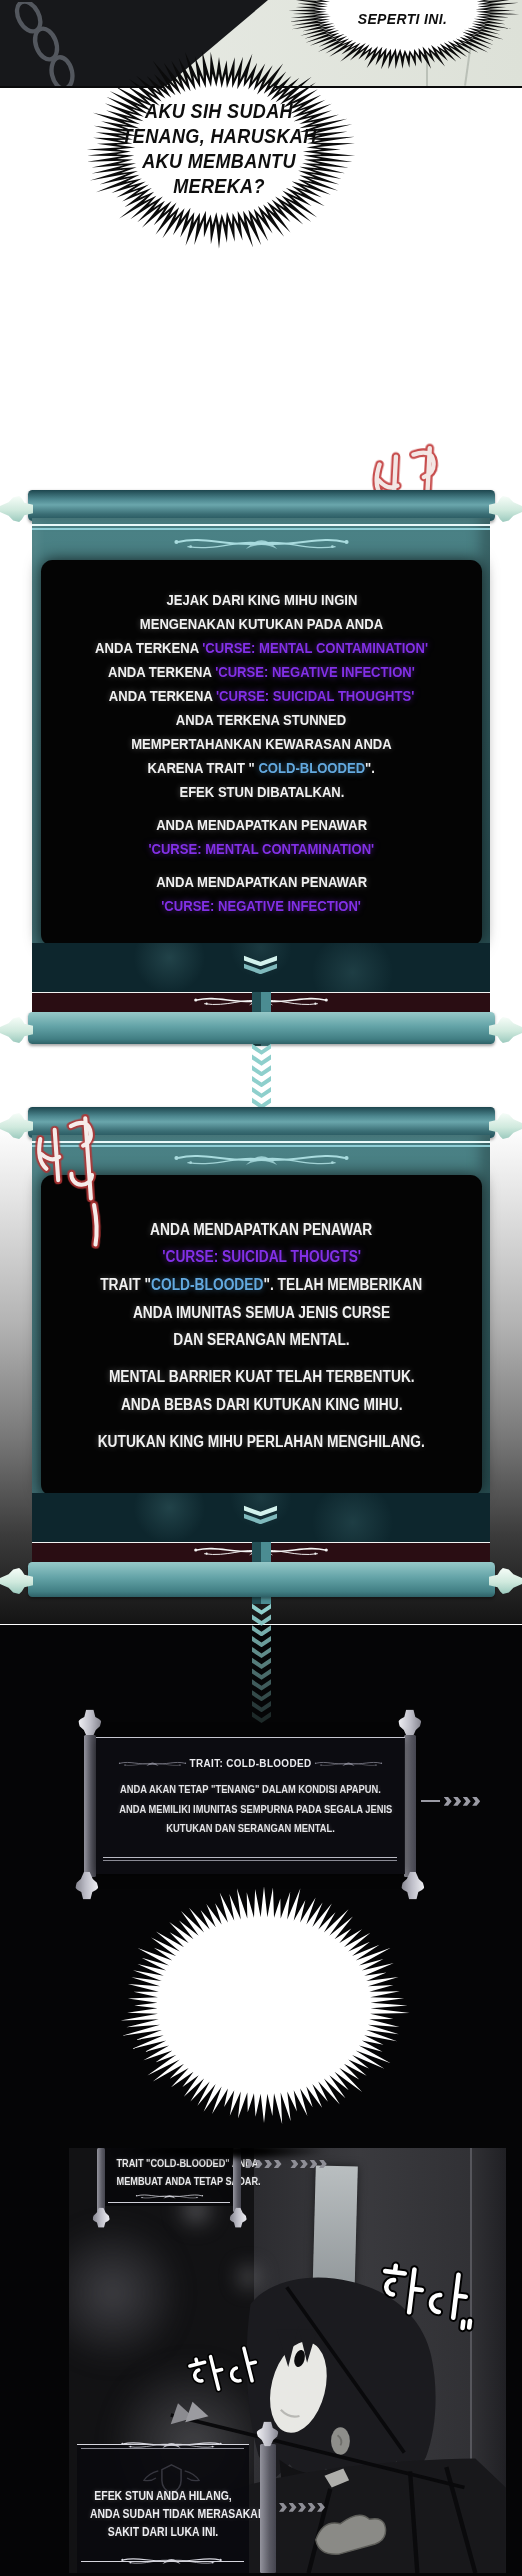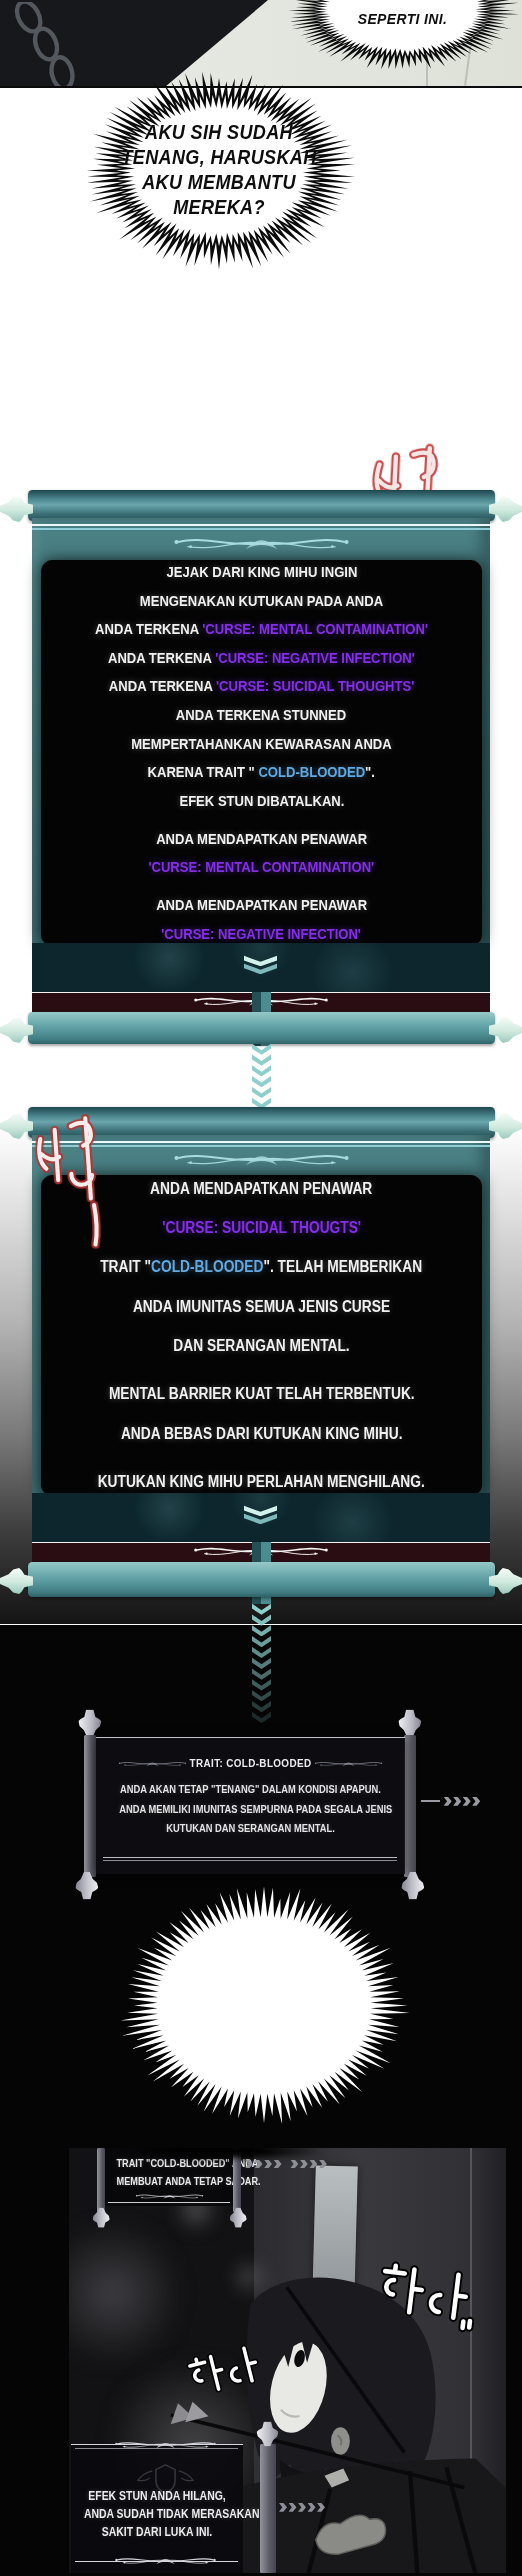--- a/index.html
+++ b/index.html
@@ -28,21 +28,21 @@
   .roller.light{background:linear-gradient(180deg,#96c8c8 0%,#63a3a7 45%,#417e83 85%,#2e6167 100%);}
   .knob{clip-path:polygon(0 38%,26% 24%,40% 6%,58% 0,66% 10%,74% 26%,100% 34%,100% 66%,74% 74%,66% 90%,58% 100%,40% 94%,26% 76%,0 62%);
         background:linear-gradient(180deg,#f6fdf8,#cfe9dd 55%,#9ccabe);filter:drop-shadow(0 0.7px 0.7px rgba(0,0,0,.4));}
   .knob.right{transform:scaleX(-1);}
   .knob.silver{background:linear-gradient(180deg,#f0f0f4,#bdbdc7 55%,#84848e);}
   .sheet{background:linear-gradient(180deg,#4b8286 0%,#3d7176 45%,#315f64 100%);
          box-shadow:inset -10.2px 0 13px rgba(0,0,0,.25),inset 7.3px 0 8.7px rgba(255,255,255,.06);}
   .stripe1{height:2.2px;background:#eafafa;}
   .stripe2{height:2.2px;background:#8fced6;margin-top:1.5px;}
   .content{background:#040404;border-radius:11.6px;box-shadow:0 0 16px rgba(0,0,0,.75);
-           display:flex;flex-direction:column;justify-content:space-between;align-items:center;}
+           display:flex;flex-direction:column;justify-content:center;align-items:center;}
   .content .tline{color:#f1f1f1;font-weight:700;text-align:center;transform:scaleX(.86);white-space:nowrap;
                   text-shadow:0 0 6.5px rgba(255,255,255,.30),0 0.7px 1.5px #000;}
   .ca .tline{font-size:15.2px;line-height:24px;}
   .cb .tline{font-size:16px;line-height:27.6px;}
   .tline.sp{margin-top:9.4px;}
   .seg-p{color:var(--purple,#8230e6);text-shadow:0 0 6.5px rgba(134,51,232,.6),0 0.7px 1.5px #000;}
   .seg-b{color:var(--blue,#63a9df);text-shadow:0 0 6.5px rgba(99,169,223,.55),0 0.7px 1.5px #000;}
   .darkzone{background:#0d262d;overflow:hidden;}
   .darkzone:before{content:"";position:absolute;inset:0;
      background:radial-gradient(circle 51px at 30% 30%,rgba(126,196,200,.18),transparent 70%),
@@ -124,21 +124,21 @@
   <div class="abs bubble" style="left:283px;top:-52px;width:239px;height:125px">
       <svg viewBox="0 0 1000 1000" preserveAspectRatio="none" style="position: absolute; inset: 0px; width: 100%; height: 100%; overflow: visible;">
         <polygon points="972.2,500.0 849.8,511.0 987.8,530.7 848.4,532.9 945.8,556.3 845.7,554.8 929.0,581.8 841.6,576.4 930.9,610.6 836.1,597.6 955.9,648.1 829.3,618.6 911.6,663.0 821.2,639.0 908.3,692.1 811.9,658.9 922.5,732.3 801.3,678.2 881.7,742.2 789.5,696.7 880.4,776.4 776.6,714.5 873.5,809.0 762.5,731.5 858.6,836.7 747.5,747.5 817.4,838.0 731.5,762.5 786.4,846.2 714.5,776.6 770.1,871.7 696.7,789.5 745.9,887.5 678.2,801.3 725.4,910.1 658.9,811.9 690.2,904.2 639.0,821.2 677.7,948.9 618.6,829.3 635.2,916.2 597.6,836.1 619.6,965.6 576.4,841.6 581.0,924.9 554.8,845.7 556.5,947.0 532.9,848.4 528.8,957.7 511.0,849.8 500.0,965.2 489.0,849.8 470.6,967.7 467.1,848.4 440.8,968.8 445.2,845.7 410.5,969.3 423.6,841.6 387.1,939.9 402.4,836.1 350.3,960.7 381.4,829.3 340.8,902.1 361.0,821.2 315.2,892.7 341.1,811.9 280.1,900.0 321.8,801.3 239.4,910.6 303.3,789.5 244.0,852.3 285.5,776.6 193.6,870.4 268.5,762.5 177.3,843.6 252.5,747.5 146.1,832.4 237.5,731.5 150.0,789.6 223.4,714.5 111.8,782.0 210.5,696.7 93.7,757.9 198.7,678.2 88.8,726.0 188.1,658.9 71.5,701.7 178.8,639.0 81.9,665.6 170.7,618.6 36.3,650.7 163.9,597.6 35.2,619.4 158.4,576.4 25.5,590.5 154.3,554.8 32.2,559.1 151.6,532.9 40.1,528.9 150.2,511.0 21.7,500.0 150.2,489.0 52.8,471.9 151.6,467.1 60.2,444.4 154.3,445.2 45.6,413.3 158.4,423.6 69.6,389.5 163.9,402.4 67.7,359.5 170.7,381.4 69.5,329.6 178.8,361.0 59.0,292.5 188.1,341.1 99.8,280.0 198.7,321.8 127.2,263.4 210.5,303.3 116.2,221.2 223.4,285.5 132.7,196.2 237.5,268.5 142.5,164.3 252.5,252.5 204.1,184.9 268.5,237.5 196.2,132.7 285.5,223.4 240.5,142.8 303.3,210.5 257.2,117.3 321.8,198.7 267.0,76.1 341.1,188.1 307.5,90.9 361.0,178.8 340.1,96.2 381.4,170.7 357.9,62.6 402.4,163.9 379.6,30.9 423.6,158.4 412.4,40.7 445.2,154.3 445.8,71.1 467.1,151.6 472.7,65.8 489.0,150.2 500.0,49.9 511.0,150.2 531.0,7.9 532.9,151.6 557.8,42.2 554.8,154.3 588.8,34.3 576.4,158.4 618.0,40.6 597.6,163.9 642.3,61.9 618.6,170.7 660.7,94.1 639.0,178.8 699.2,76.6 658.9,188.1 721.4,97.2 678.2,198.7 765.0,82.5 696.7,210.5 756.4,147.1 714.5,223.4 809.5,125.8 731.5,237.5 828.6,150.1 747.5,252.5 843.4,177.5 762.5,268.5 835.6,222.3 776.6,285.5 892.7,214.7 789.5,303.3 896.6,248.3 801.3,321.8 908.9,275.2 811.9,341.1 927.5,298.8 821.2,361.0 926.9,331.0 829.3,381.4 952.6,352.9 836.1,402.4 953.7,383.5 841.6,423.6 958.2,412.6 845.7,445.2 986.6,438.5 848.4,467.1 934.5,472.7 849.8,489.0" fill="#0b0b0b"></polygon>
         <polygon points="870.0,500.0 807.2,509.7 869.3,523.2 811.6,529.5 867.1,546.4 807.0,548.6 863.4,569.3 798.3,566.7 858.4,592.0 793.6,585.3 851.9,614.3 789.6,604.3 844.0,636.2 788.6,624.9 834.8,657.5 771.8,638.5 824.2,678.2 758.9,653.1 812.4,698.3 749.8,669.8 799.3,717.5 752.3,695.7 785.1,735.8 738.7,710.5 769.7,753.3 724.0,724.0 753.3,769.7 709.6,737.7 735.8,785.1 689.0,743.7 717.5,799.3 672.7,754.1 698.3,812.4 655.8,763.5 678.2,824.2 645.1,784.8 657.5,834.8 619.7,776.5 636.2,844.0 606.8,796.6 614.3,851.9 583.8,788.3 592.0,858.4 567.1,800.3 569.3,863.4 548.9,808.8 546.4,867.1 530.0,817.2 523.2,869.3 509.9,814.4 500.0,870.0 490.4,806.6 476.8,869.3 471.5,801.6 453.6,867.1 451.5,806.4 430.7,863.4 433.3,798.4 408.0,858.4 415.8,789.8 385.7,851.9 397.3,785.1 363.8,844.0 373.7,791.9 342.5,834.8 362.3,770.3 321.8,824.2 346.6,759.5 301.7,812.4 324.7,758.0 282.5,799.3 306.4,749.6 264.2,785.1 292.6,735.3 246.7,769.7 276.7,723.3 230.3,753.3 269.0,703.6 214.9,735.8 256.6,688.8 200.7,717.5 237.0,678.7 187.6,698.3 235.2,656.6 175.8,678.2 221.2,642.1 165.2,657.5 218.5,621.8 156.0,636.2 214.5,602.8 148.1,614.3 195.9,588.4 141.6,592.0 197.0,567.7 136.6,569.3 200.1,547.5 132.9,546.4 193.8,528.9 130.7,523.2 182.7,510.0 130.0,500.0 183.6,490.1 130.7,476.8 187.4,470.4 132.9,453.6 187.8,450.5 136.6,430.7 196.9,432.3 141.6,408.0 207.8,415.1 148.1,385.7 203.9,393.4 156.0,363.8 211.9,375.3 165.2,342.5 226.7,360.7 175.8,321.8 240.4,346.5 187.6,301.7 239.4,322.9 200.7,282.5 255.3,310.2 214.9,264.2 271.1,298.2 230.3,246.7 286.3,286.3 246.7,230.3 300.6,273.8 264.2,214.9 307.8,252.2 282.5,200.7 329.2,248.7 301.7,187.6 341.9,232.7 321.8,175.8 356.9,219.1 342.5,165.2 377.6,217.2 363.8,156.0 396.7,213.1 385.7,148.1 411.1,194.0 408.0,141.6 433.8,203.8 430.7,136.6 451.0,190.6 453.6,132.9 470.6,189.4 476.8,130.7 490.0,181.8 500.0,130.0 509.5,196.3 523.2,130.7 528.6,197.8 546.4,132.9 547.1,202.9 569.3,136.6 566.5,202.5 592.0,141.6 584.2,210.2 614.3,148.1 608.2,199.5 636.2,156.0 621.0,220.4 657.5,165.2 643.0,219.4 678.2,175.8 653.9,239.7 698.3,187.6 675.2,242.2 717.5,200.7 690.9,253.9 735.8,214.9 710.3,261.4 753.3,230.3 722.2,277.8 769.7,246.7 739.7,288.7 785.1,264.2 748.8,307.0 799.3,282.5 748.6,331.0 812.4,301.7 764.7,343.5 824.2,321.8 768.2,363.3 834.8,342.5 792.9,373.2 844.0,363.8 785.9,397.1 851.9,385.7 792.8,414.9 858.4,408.0 810.6,430.6 863.4,430.7 812.9,450.4 867.1,453.6 813.5,470.4 869.3,476.8 806.0,490.4" fill="#ffffff"></polygon>
       </svg>
     <div class="btxt" style="top: 62px; font-size: 15.2px; position: absolute;">
       <div class="tline">SEPERTI INI.</div>
     </div>
   </div>
 
-  <div class="abs bubble" style="left:80px;top:68px;width:278px;height:205px">
+  <div class="abs bubble" style="left:80px;top:47px;width:278px;height:205px">
       <svg viewBox="0 0 1000 1000" preserveAspectRatio="none" style="position: absolute; inset: 0px; width: 100%; height: 100%; overflow: visible;">
         <polygon points="938.3,500.0 849.8,511.0 989.8,530.8 848.4,532.9 981.0,560.8 845.7,554.8 966.1,588.9 841.6,576.4 953.2,616.4 836.1,597.6 941.0,643.3 829.3,618.6 932.7,671.3 821.2,639.0 928.7,701.7 811.9,658.9 902.0,721.0 801.3,678.2 869.8,734.7 789.5,696.7 880.6,776.5 776.6,714.5 832.7,775.3 762.5,731.5 853.2,831.7 747.5,747.5 832.0,853.6 731.5,762.5 802.9,866.2 714.5,776.6 756.9,853.5 696.7,789.5 757.0,904.9 678.2,801.3 734.1,925.9 658.9,811.9 692.7,909.5 639.0,821.2 677.1,947.4 618.6,829.3 651.8,967.2 597.6,836.1 622.6,977.7 576.4,841.6 584.7,944.0 554.8,845.7 556.8,949.4 532.9,848.4 528.6,955.1 511.0,849.8 500.0,984.0 489.0,849.8 470.9,962.3 467.1,848.4 445.7,929.8 445.2,845.7 411.1,966.0 423.6,841.6 379.6,969.0 402.4,836.1 360.4,929.6 381.4,829.3 334.3,918.5 361.0,821.2 296.5,932.5 341.1,811.9 271.8,915.1 321.8,801.3 265.1,870.1 303.3,789.5 222.8,881.5 285.5,776.6 206.0,855.4 268.5,762.5 180.9,839.8 252.5,747.5 141.2,836.9 237.5,731.5 159.9,781.4 223.4,714.5 151.6,753.1 210.5,696.7 131.3,734.0 198.7,678.2 113.3,712.6 188.1,658.9 57.7,708.2 178.8,639.0 70.1,670.2 170.7,618.6 35.9,650.8 163.9,597.6 42.0,617.6 158.4,576.4 42.0,587.4 154.3,554.8 25.2,560.0 151.6,532.9 26.1,529.8 150.2,511.0 24.7,500.0 150.2,489.0 60.8,472.4 151.6,467.1 46.8,442.8 154.3,445.2 56.2,415.3 158.4,423.6 50.0,384.5 163.9,402.4 76.1,362.3 170.7,381.4 46.6,320.5 178.8,361.0 93.5,308.7 188.1,341.1 89.1,274.1 198.7,321.8 94.7,242.8 210.5,303.3 106.7,214.2 223.4,285.5 123.8,188.7 237.5,268.5 167.5,187.8 252.5,252.5 176.6,155.6 268.5,237.5 202.9,140.9 285.5,223.4 239.7,141.8 303.3,210.5 266.9,132.8 321.8,198.7 261.9,67.0 341.1,188.1 301.1,77.2 361.0,178.8 328.5,66.7 381.4,170.7 354.8,53.2 402.4,163.9 377.8,23.9 423.6,158.4 413.3,45.6 445.2,154.3 439.2,18.9 467.1,151.6 470.0,23.2 489.0,150.2 500.0,48.2 511.0,150.2 527.4,64.1 532.9,151.6 556.8,50.5 554.8,154.3 586.3,47.5 576.4,158.4 619.9,32.8 597.6,163.9 637.3,77.4 618.6,170.7 666.2,80.3 639.0,178.8 693.2,89.5 658.9,188.1 730.7,80.3 678.2,198.7 741.6,119.3 696.7,210.5 760.4,141.6 714.5,223.4 789.2,150.4 731.5,237.5 833.0,145.4 747.5,252.5 847.9,173.3 762.5,268.5 855.1,206.2 776.6,285.5 868.2,232.5 789.5,303.3 883.0,256.9 801.3,321.8 905.3,277.2 811.9,341.1 906.1,308.9 821.2,361.0 931.6,329.1 829.3,381.4 961.8,350.0 836.1,402.4 979.2,377.0 841.6,423.6 962.6,411.8 845.7,445.2 988.4,438.3 848.4,467.1 989.0,469.2 849.8,489.0" fill="#0b0b0b"></polygon>
         <polygon points="870.0,500.0 801.7,509.5 869.3,523.2 803.2,528.7 867.1,546.4 805.9,548.4 863.4,569.3 799.2,566.9 858.4,592.0 789.5,584.1 851.9,614.3 784.2,602.3 844.0,636.2 789.3,625.2 834.8,657.5 783.7,644.6 824.2,678.2 761.4,654.6 812.4,698.3 761.4,677.6 799.3,717.5 739.9,686.1 785.1,735.8 727.4,700.5 769.7,753.3 724.4,724.4 753.3,769.7 702.0,729.1 735.8,785.1 689.2,743.9 717.5,799.3 672.8,754.3 698.3,812.4 658.9,768.7 678.2,824.2 640.1,775.0 657.5,834.8 625.0,788.8 636.2,844.0 605.8,793.8 614.3,851.9 586.8,798.9 592.0,858.4 567.1,800.1 569.3,863.4 549.1,810.1 546.4,867.1 528.7,803.6 523.2,869.3 509.9,814.1 500.0,870.0 490.4,805.5 476.8,869.3 470.1,816.7 453.6,867.1 452.6,799.3 430.7,863.4 431.2,808.0 408.0,858.4 411.0,806.3 385.7,851.9 397.6,784.5 363.8,844.0 376.0,786.4 342.5,834.8 356.6,781.4 321.8,824.2 347.0,758.7 301.7,812.4 329.3,751.1 282.5,799.3 305.6,750.6 264.2,785.1 297.7,729.5 246.7,769.7 274.8,725.2 230.3,753.3 266.6,705.8 214.9,735.8 257.6,688.0 200.7,717.5 247.9,671.3 187.6,698.3 236.4,655.9 175.8,678.2 222.4,641.4 165.2,657.5 214.4,623.6 156.0,636.2 207.6,605.3 148.1,614.3 203.8,586.0 141.6,592.0 201.5,566.7 136.6,569.3 190.8,549.0 132.9,546.4 195.5,528.8 130.7,523.2 183.0,510.0 130.0,500.0 198.8,490.5 130.7,476.8 189.3,470.6 132.9,453.6 190.5,451.0 136.6,430.7 203.3,433.7 141.6,408.0 197.0,412.0 148.1,385.7 215.0,397.4 156.0,363.8 216.0,377.1 165.2,342.5 228.8,361.8 175.8,321.8 229.7,340.2 187.6,301.7 247.0,328.0 200.7,282.5 257.3,311.7 214.9,264.2 263.6,291.6 230.3,246.7 286.6,286.6 246.7,230.3 293.6,265.9 264.2,214.9 307.3,251.5 282.5,200.7 328.3,247.4 301.7,187.6 343.4,235.2 321.8,175.8 363.6,232.3 342.5,165.2 378.8,220.0 363.8,156.0 397.7,216.0 385.7,148.1 415.9,210.5 408.0,141.6 432.5,198.2 430.7,136.6 452.5,200.4 453.6,132.9 471.2,195.7 476.8,130.7 490.4,194.1 500.0,130.0 509.4,199.8 523.2,130.7 528.4,199.8 546.4,132.9 547.5,199.8 569.3,136.6 565.7,206.1 592.0,141.6 588.5,195.3 614.3,148.1 605.4,207.2 636.2,156.0 624.8,211.7 657.5,165.2 636.8,231.4 678.2,175.8 661.0,227.8 698.3,187.6 673.0,245.5 717.5,200.7 685.2,261.3 735.8,214.9 703.2,269.5 753.3,230.3 719.2,280.8 769.7,246.7 730.9,296.4 785.1,264.2 747.1,308.3 799.3,282.5 756.1,326.0 812.4,301.7 764.1,343.8 824.2,321.8 768.2,363.4 834.8,342.5 788.7,375.0 844.0,363.8 789.2,395.9 851.9,385.7 788.3,416.2 858.4,408.0 806.0,431.6 863.4,430.7 814.0,450.3 867.1,453.6 817.5,470.0 869.3,476.8 814.4,490.1" fill="#ffffff"></polygon>
       </svg>
     <div class="btxt" style="top: 52px; font-size: 19.6px; line-height: 25px; position: absolute;">
         <div class="tline"><span>AKU SIH SUDAH</span></div>
         <div class="tline"><span>TENANG, HARUSKAH</span></div>
         <div class="tline"><span>AKU MEMBANTU</span></div>
         <div class="tline"><span>MEREKA?</span></div>
       </div>
@@ -397,21 +397,21 @@
       </g>
       <g stroke="#fff" stroke-width="7" fill="none" stroke-linecap="round">
         <path d="M8,16 h30 M23,6 v6 M23,28 a11,11 0 1 0 1,22"></path>
         <path d="M52,8 v66 M52,38 h15"></path>
         <path d="M96,42 a13,13 0 1 0 1,26"></path>
         <path d="M120,8 v66 M120,40 h15"></path>
       </g>
     </svg>
 
     <div class="abs ewin" style="left:1.5px;top:294px;width:218px;height:131px">
-      <div class="abs" style="left:0;top:2.2px;width:172px;height:129px;background:rgba(10,10,14,.92);border-top:1.5px solid #d6d6de">
+      <div class="abs" style="left:6px;top:2.2px;width:172px;height:129px;background:rgba(10,10,14,.92);border-top:1.5px solid #d6d6de">
         <div class="abs" style="left:4.4px;right:4.4px;top:2.9px;border-top:0.7px solid #8a8a94"></div>
         <svg class="abs" style="left:58px;top:14.5px;color:#6a6a78;opacity:.45" width="73" height="42" viewBox="0 0 100 58">
             <use href="#crest"></use>
           </svg>
         <div class="abs" style="left:0;right:0;top:42px">
             <div class="tline"><span>EFEK STUN ANDA HILANG,</span></div>
             <div class="tline"><span>ANDA SUDAH TIDAK MERASAKAN</span></div>
             <div class="tline"><span>SAKIT DARI LUKA INI.</span></div>
           </div>
         <div class="abs" style="left:4.4px;right:4.4px;top:116px;border-top:1.5px solid #d6d6de"></div>

